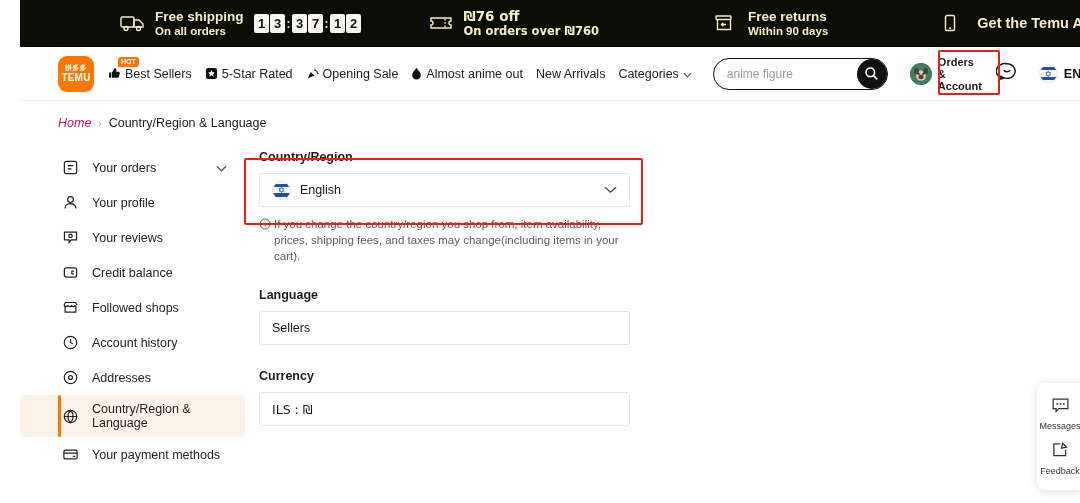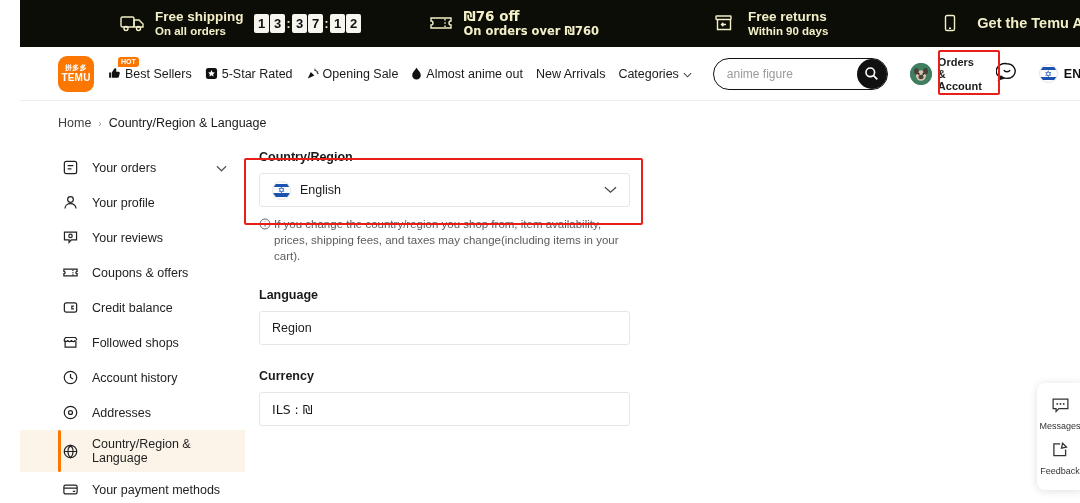--- a/index.html
+++ b/index.html
@@ -107,21 +107,21 @@
   .hl-lang {
     position:absolute; left:918px; top:50px; width:62px; height:45px;
     border:2px solid #e81f19; border-radius:2px; pointer-events:none; z-index:6;
   }
 
   
   .breadcrumb {
     position:absolute; top:116px; left:38px; font-size:12.5px; color:#1a1a1a;
     display:flex; align-items:center;
   }
-  .bc-home { color:#404040; cursor:pointer; }
+  .bc-home { color:#be185d; cursor:pointer;font-style:italic; }
   .bc-sep { margin:0 7px; color:#9b9b9b; font-size:10px; }
   .bc-cur { color:#1a1a1a; }
 
   
   .sidebar { position:absolute; top:150px; left:0; width:225px; }
   .side-item {
     display:flex; align-items:center; height:35px; padding-left:42px;
     font-size:12.5px; color:#222; cursor:pointer; position:relative;
   }
   .side-item.multiline { height:42px; align-items:center; }
@@ -451,31 +451,20 @@
         <svg width="17" height="17" viewBox="0 0 18 18">
             <g fill="none" stroke="#222" stroke-width="1.3">
           <path d="M2.6 3.2h12.8v8.4H9.9l-2.4 2.6v-2.6H2.6z"></path>
               <circle cx="9" cy="7.3" r="1.8"></circle>
             </g>
           </svg>
       </span>
       <span class="side-label">Your reviews</span>
     </div>
 
-    <div class="side-item">
-      <span class="side-ico">
-        <svg width="17" height="17" viewBox="0 0 18 18">
-            <g fill="none" stroke="#222" stroke-width="1.3">
-          <path d="M2 5.5h14v2.2a1.3 1.3 0 000 2.6v2.2H2v-2.2a1.3 1.3 0 000-2.6z"></path>
-          <path d="M11.5 6.3v1.2M11.5 8.7v1M11.5 10.9v1.2"></path>
-            </g>
-          </svg>
-      </span>
-      <span class="side-label">Coupons &amp; offers</span>
-    </div>
 
     <div class="side-item">
       <span class="side-ico">
         <svg width="17" height="17" viewBox="0 0 18 18">
             <g fill="none" stroke="#222" stroke-width="1.3">
           <rect x="2.5" y="4" width="13" height="10" rx="2"></rect>
               <path d="M12.6 7.5h-2.2v3h2.2"></path>
             </g>
           </svg>
       </span>
@@ -570,21 +559,21 @@
             </g>
           </svg>
       </span>
       <span>If you change the country/region you shop from, item availability, prices, shipping fees, and taxes may change(including items in your cart).</span>
     </div>
 
     <div class="sec-gap"></div>
 
     <div class="field-label">Language</div>
     <div class="field-box">
-      <span>Region</span>
+      <span>Sellers</span>
     </div>
 
     <div class="sec-gap"></div>
 
     <div class="field-label">Currency</div>
     <div class="field-box">
       <span class="shek">ILS : ₪</span>
     </div>
   </div>
 

